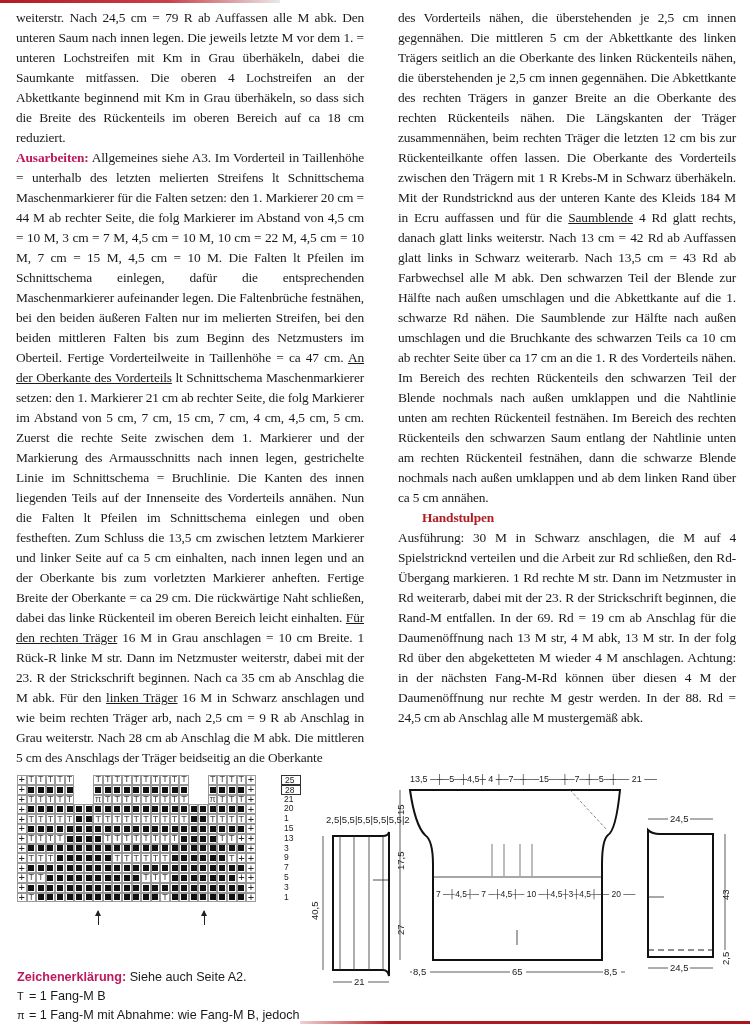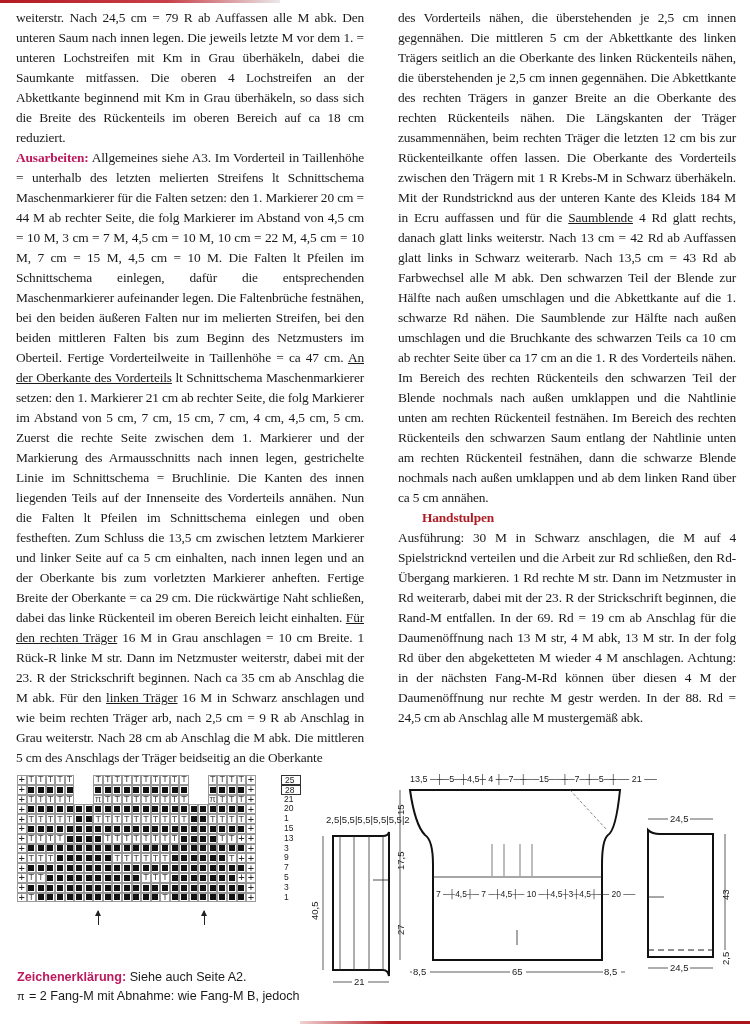--- a/index.html
+++ b/index.html
@@ -401,21 +401,22 @@
       <div class="rownum">5</div>
       <div class="rownum">3</div>
       <div class="rownum">1</div>
     </div>
   <div class="arrow" style="left:81px"></div>
   <div class="arrow" style="left:187px"></div>
 </div>
 
 <div class="legend">
   <div><span class="hl">Zeichenerklärung:</span><span> Siehe auch Seite A2.</span></div>
-  <div><span class="sym">π</span><span>= 2 Fang-M mit Abnahme: wie Fang-M B, jedoch</span></div>
+  <div><span class="sym">T</span><span>= 1 Fang-M B</span></div>
+  <div><span class="sym">π</span><span>= 1 Fang-M mit Abnahme: wie Fang-M B, jedoch</span></div>
 </div>
 
 <svg class="sch" width="450" height="230" viewBox="0 0 450 230">
 
   <g>
     <text x="26" y="63">2,5|5,5|5,5|5,5|5,5|2</text>
     <path d="M33 76 L33 210 L83 210 Q88 210 89 216 L89 72 Q88 76 83 76 Z" fill="none" stroke="#111" stroke-width="2"></path>
     <line x1="40" y1="76" x2="40" y2="210" stroke="#333" stroke-width="0.8"></line>
     <line x1="54" y1="76" x2="54" y2="210" stroke="#333" stroke-width="0.8"></line>
     <line x1="69" y1="76" x2="69" y2="210" stroke="#333" stroke-width="0.8"></line>

